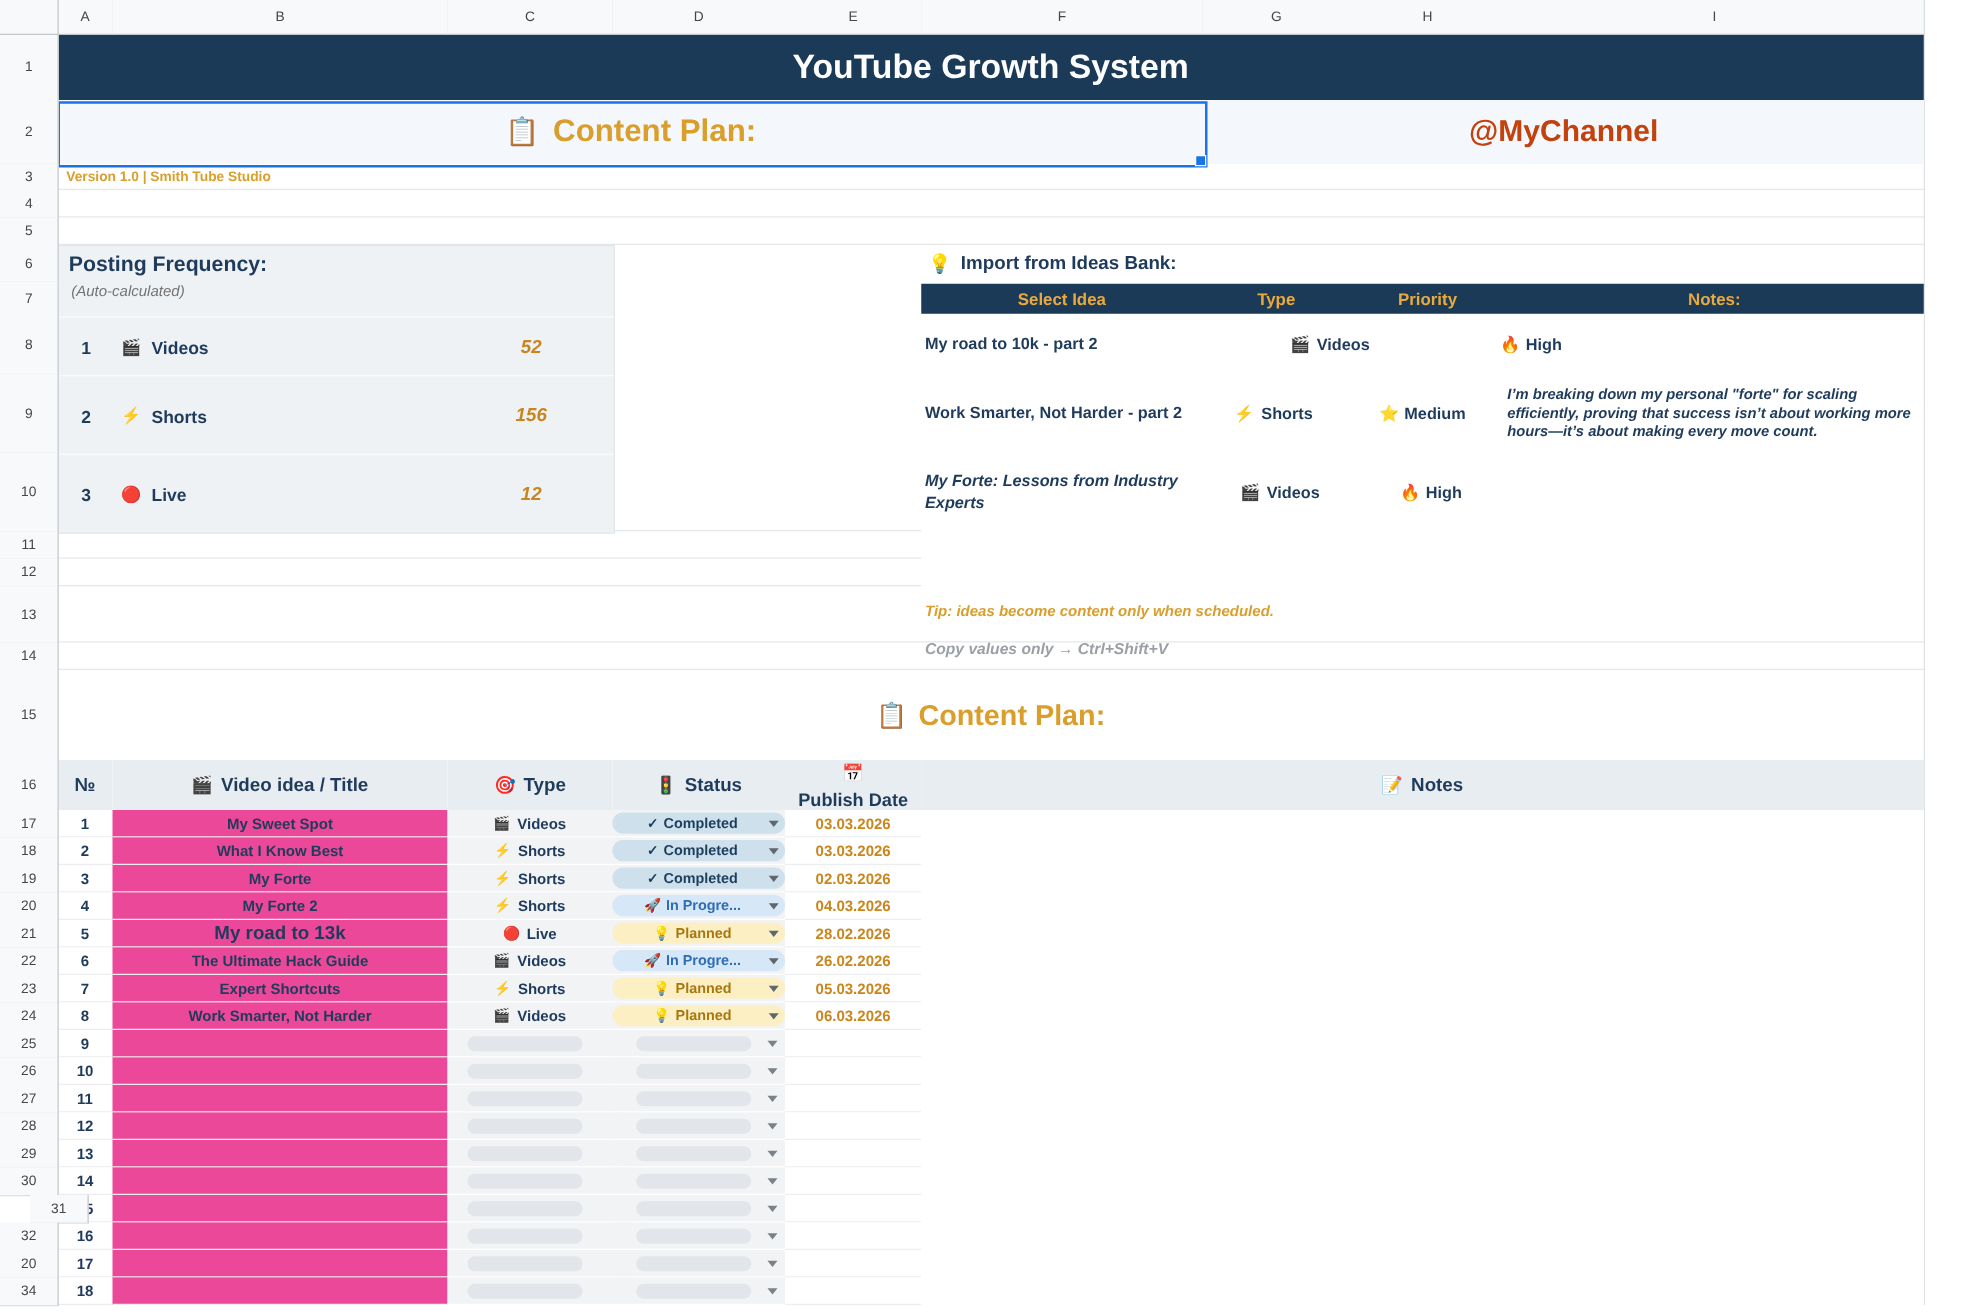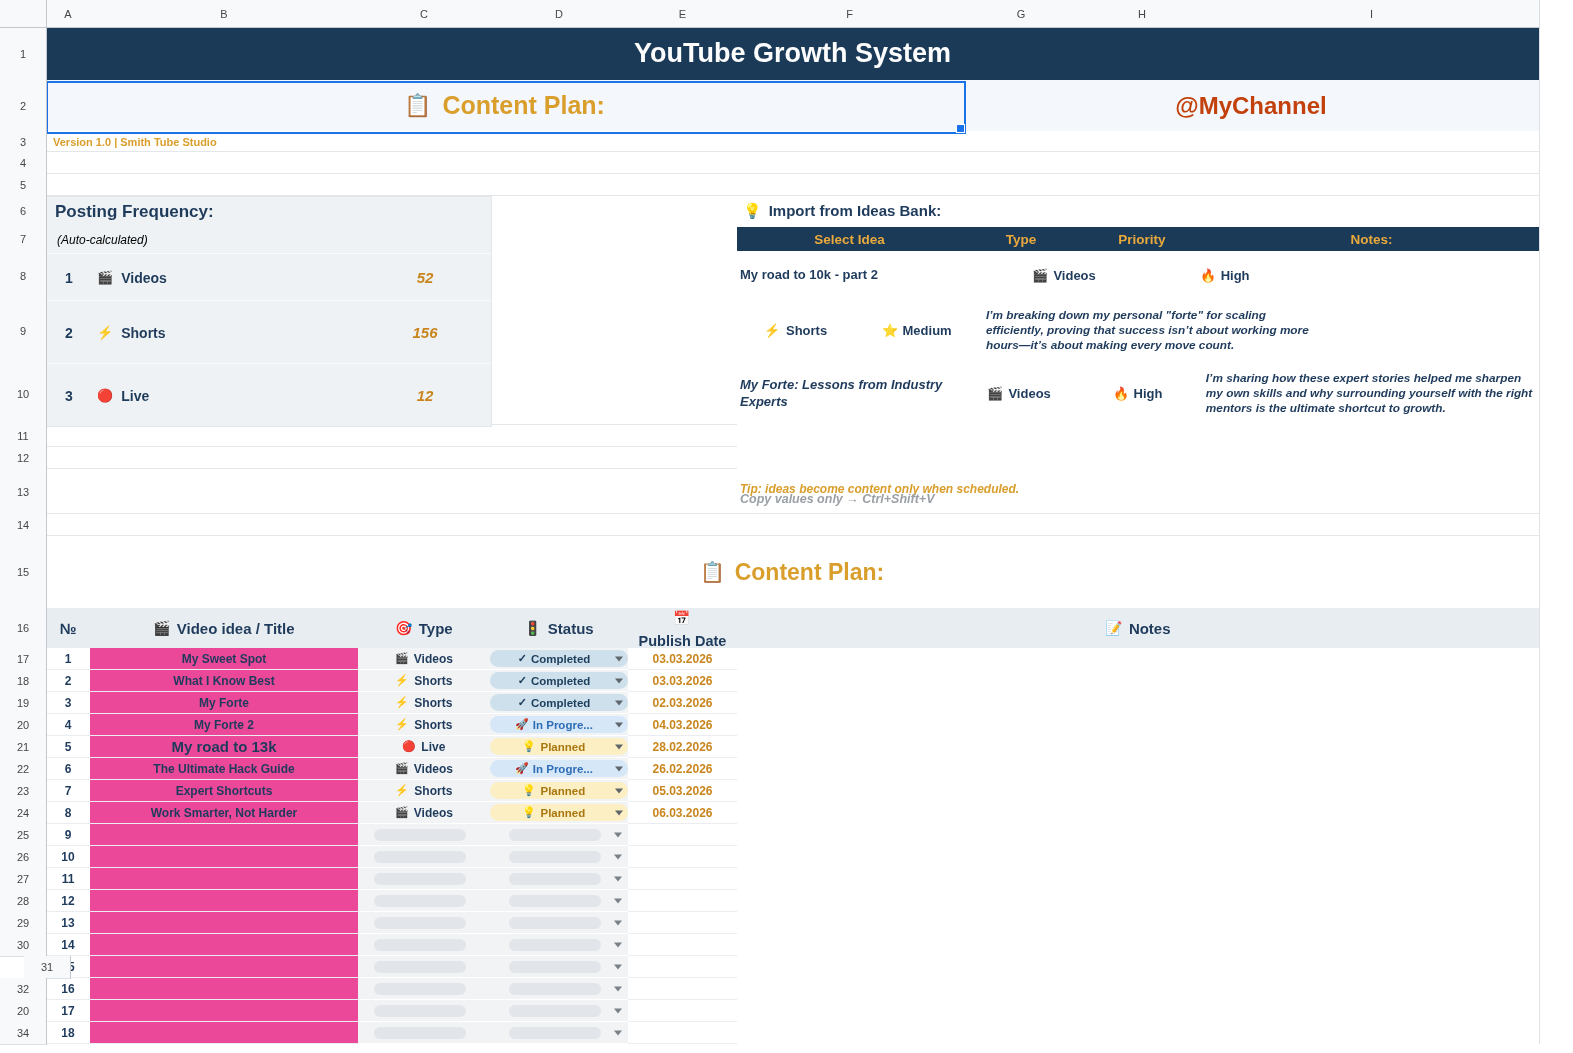--- a/index.html
+++ b/index.html
@@ -22,40 +22,40 @@
   .cp-cell .ic{font-size:22px;}
   .cp-text{color:#D99E2B;font-weight:bold;font-size:25px;}
   .ch-cell{flex:1;display:flex;align-items:center;justify-content:center;color:#c2410c;font-weight:bold;font-size:24px;}
   .selection{position:absolute;left:46px;top:81px;width:916px;height:49px;border:2px solid #1A73E8;pointer-events:none;}
   .sel-handle{position:absolute;left:956px;top:124px;width:7px;height:7px;background:#1A73E8;border:1px solid #fff;}
   .version{position:absolute;left:53px;top:131px;height:21px;display:flex;align-items:center;color:#D99E2B;font-size:11px;font-weight:bold;}
 
   
   .pf-panel{position:absolute;left:46px;top:196px;width:444px;height:229px;background:#EFF2F4;border:1px solid #E3E6E9;}
   .pf-title{position:absolute;left:8px;top:0;height:29px;display:flex;align-items:center;font-weight:bold;font-size:17px;color:#1F3B5C;}
-  .pf-sub{position:absolute;left:10px;top:29px;height:27px;display:flex;align-items:center;color:#000000;font-size:12px;font-style:italic;}
+  .pf-sub{position:absolute;left:10px;top:29px;height:27px;display:flex;align-items:flex-start;color:#737373;font-size:12px;font-style:italic;}
   .pf-item{position:absolute;left:0;width:100%;border-top:1px solid #FAFBFC;}
   .pf-num{position:absolute;left:0;top:0;bottom:0;width:44px;display:flex;align-items:center;justify-content:center;font-weight:bold;font-size:14px;}
   .pf-label{position:absolute;left:50px;top:0;bottom:0;display:flex;align-items:center;gap:8px;font-weight:bold;font-size:14px;}
   .pf-label .ic{font-size:13px;}
   .pf-value{position:absolute;left:312px;top:0;bottom:0;width:132px;display:flex;align-items:center;justify-content:center;color:#C9861E;font-weight:bold;font-style:italic;font-size:15px;}
 
   
   .ib-panel{position:absolute;left:737px;top:196px;width:802px;height:318px;}
   .ib-title{position:absolute;left:6px;top:0;height:29px;display:flex;align-items:center;gap:7px;font-weight:bold;font-size:15px;color:#1F3B5C;}
   .ib-hdr{position:absolute;left:0;top:31px;height:24px;width:802px;background:#1A3A57;display:flex;}
   .ib-hcell{display:flex;align-items:center;justify-content:center;color:#E9A93C;font-weight:bold;font-size:13.5px;}
   .ib-row{position:absolute;left:0;width:802px;display:flex;}
   .ib-idea{width:225px;display:flex;align-items:center;padding-left:3px;font-weight:bold;font-size:13px;line-height:1.25;}
   .ib-idea .it{font-style:italic;}
   .ib-type{width:118px;display:flex;align-items:center;justify-content:center;gap:5px;font-weight:bold;font-size:13px;}
   .ib-pri{width:124px;display:flex;align-items:center;justify-content:center;gap:4px;font-weight:bold;font-size:13px;}
   .ib-notes{width:335px;display:flex;align-items:center;padding:0 4px 0 7px;font-weight:bold;font-style:italic;font-size:11.8px;line-height:1.3;}
   .ib-tip{position:absolute;left:3px;top:286px;color:#D99E2B;font-weight:bold;font-style:italic;font-size:12px;}
-  .ib-copy{position:absolute;left:3px;top:296px;color:#9AA0A6;font-weight:bold;font-style:italic;font-size:12.5px;}
+  .ib-copy{position:absolute;left:3px;top:316px;color:#9AA0A6;font-weight:bold;font-style:italic;font-size:12.5px;}
 
   
   .cp2{position:absolute;left:46px;top:536px;width:1493px;height:72px;display:flex;align-items:center;justify-content:center;gap:9px;}
   .cp2 .ic{font-size:20px;}
   .cp2-text{color:#D99E2B;font-weight:bold;font-size:23px;}
 
   .th{position:absolute;top:608px;height:40px;background:#E8EDF1;display:flex;align-items:center;justify-content:center;gap:6px;color:#1F3B5C;font-weight:bold;font-size:15px;border-right:2px solid #fff;}
   .th .ic{font-size:14px;}
   .th-a{left:46px;width:44px;}
   .th-b{left:90px;width:268px;}
@@ -172,20 +172,23 @@
           <div class="ib-type">
             <div class="ic">🎬</div>
             <div>Videos</div>
           </div>
           <div class="ib-pri">
             <div class="ic">🔥</div>
             <div>High</div>
           </div>
         </div>
         <div class="ib-row" style="top: 103px; height: 63px;">
+          <div class="ib-idea">
+            <div>Work Smarter, Not Harder - part 2</div>
+          </div>
           <div class="ib-type">
             <div class="ic">⚡</div>
             <div>Shorts</div>
           </div>
           <div class="ib-pri">
             <div class="ic">⭐</div>
             <div>Medium</div>
           </div>
           <div class="ib-notes">
             <div>I’m breaking down my personal "forte" for scaling efficiently, proving that success isn’t about working more hours—it’s about making every move count.</div>
@@ -195,23 +198,20 @@
           <div class="ib-idea">
             <div class="it">My Forte: Lessons from Industry Experts</div>
           </div>
           <div class="ib-type">
             <div class="ic">🎬</div>
             <div>Videos</div>
           </div>
           <div class="ib-pri">
             <div class="ic">🔥</div>
             <div>High</div>
-          </div>
-          <div class="ib-notes">
-            <div>I’m sharing how these expert stories helped me sharpen my own skills and why surrounding yourself with the right mentors is the ultimate shortcut to growth.</div>
           </div>
         </div>
       </div>
     <div class="ib-tip">
       <span>Tip: ideas become content only when scheduled.</span>
     </div>
     <div class="ib-copy">
       <span>Copy values only → Ctrl+Shift+V</span>
     </div>
   </div>

